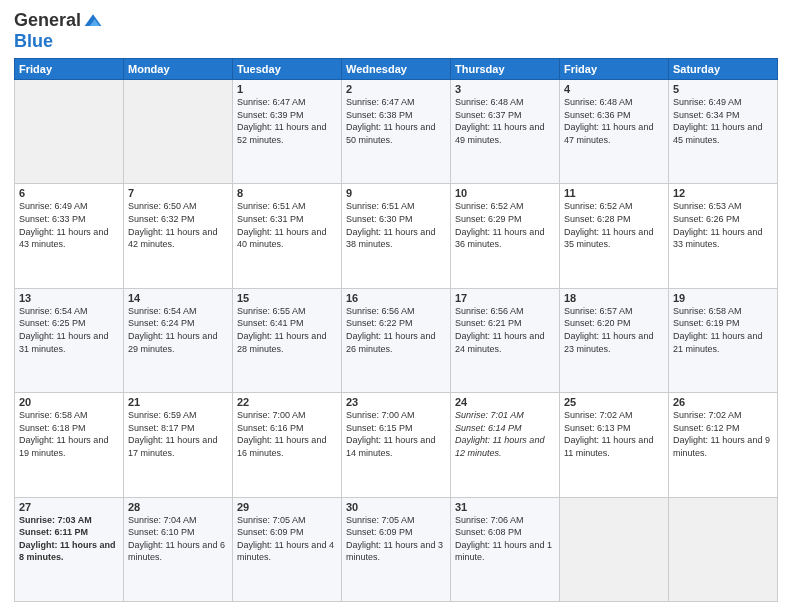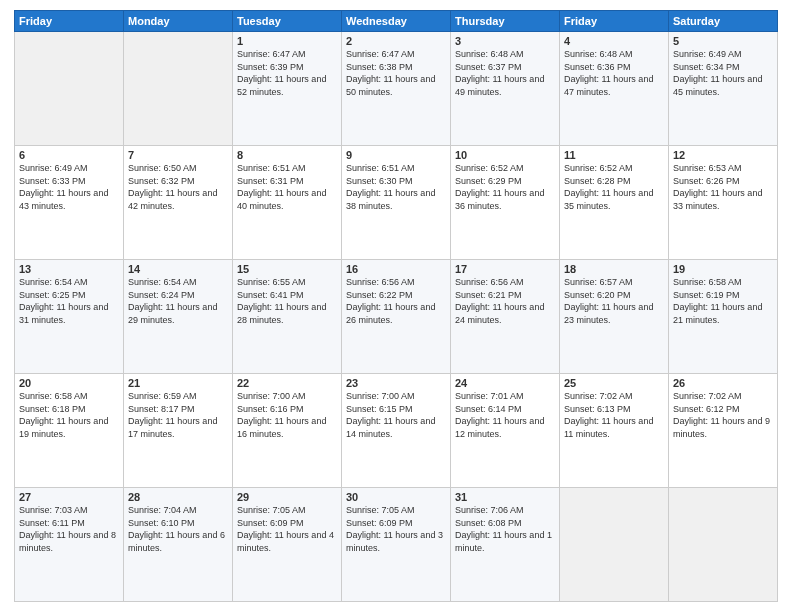--- a/index.html
+++ b/index.html
@@ -101,20 +101,36 @@
       color: #333;
     }
     .empty-cell {
       background: #f0f0f0 !important;
     }
   </style>
 </head>
 <body>
 
 <div class="container">
+  <div class="header">
+    <div class="logo">
+      <div class="logo-text">
+        <span class="logo-general">General</span>
+        <svg class="logo-icon" viewBox="0 0 24 24">
+          <polygon points="2,18 12,4 22,18" fill="#2277cc"></polygon>
+          <polygon points="8,18 14,10 20,18" fill="#55aaee"></polygon>
+        </svg>
+      </div>
+      <span class="logo-blue">Blue</span>
+    </div>
+    <div class="title-block">
+      <div class="month-title"></div>
+      <div class="subtitle"></div>
+    </div>
+  </div>
 
   <table class="calendar">
     <thead>
       <tr>
       <th>Friday</th>
           <th>Monday</th>
           <th>Tuesday</th>
           <th>Wednesday</th>
           <th>Thursday</th>
           <th>Friday</th>
@@ -264,41 +280,41 @@
 Daylight: 11 hours and 16 minutes.</div>
           </td>
           <td>
             <span class="day-num">23</span>
             <div class="day-info" style="white-space: pre-line;">Sunrise: 7:00 AM
 Sunset: 6:15 PM
 Daylight: 11 hours and 14 minutes.</div>
           </td>
           <td>
             <span class="day-num">24</span>
-            <div class="day-info" style="white-space: pre-line;">Sunrise: 7:01 AM
+            <div class="day-info" style="white-space: pre-line; font-style: italic;">Sunrise: 7:01 AM
 Sunset: 6:14 PM
 Daylight: 11 hours and 12 minutes.</div>
           </td>
           <td>
             <span class="day-num">25</span>
             <div class="day-info" style="white-space: pre-line;">Sunrise: 7:02 AM
 Sunset: 6:13 PM
 Daylight: 11 hours and 11 minutes.</div>
           </td>
           <td>
             <span class="day-num">26</span>
             <div class="day-info" style="white-space: pre-line;">Sunrise: 7:02 AM
 Sunset: 6:12 PM
 Daylight: 11 hours and 9 minutes.</div>
           </td>
         </tr>
         <tr>
           <td>
             <span class="day-num">27</span>
-            <div class="day-info" style="white-space: pre-line;">Sunrise: 7:03 AM
+            <div class="day-info" style="white-space: pre-line; font-weight: bold;">Sunrise: 7:03 AM
 Sunset: 6:11 PM
 Daylight: 11 hours and 8 minutes.</div>
           </td>
           <td>
             <span class="day-num">28</span>
             <div class="day-info" style="white-space: pre-line;">Sunrise: 7:04 AM
 Sunset: 6:10 PM
 Daylight: 11 hours and 6 minutes.</div>
           </td>
           <td>

